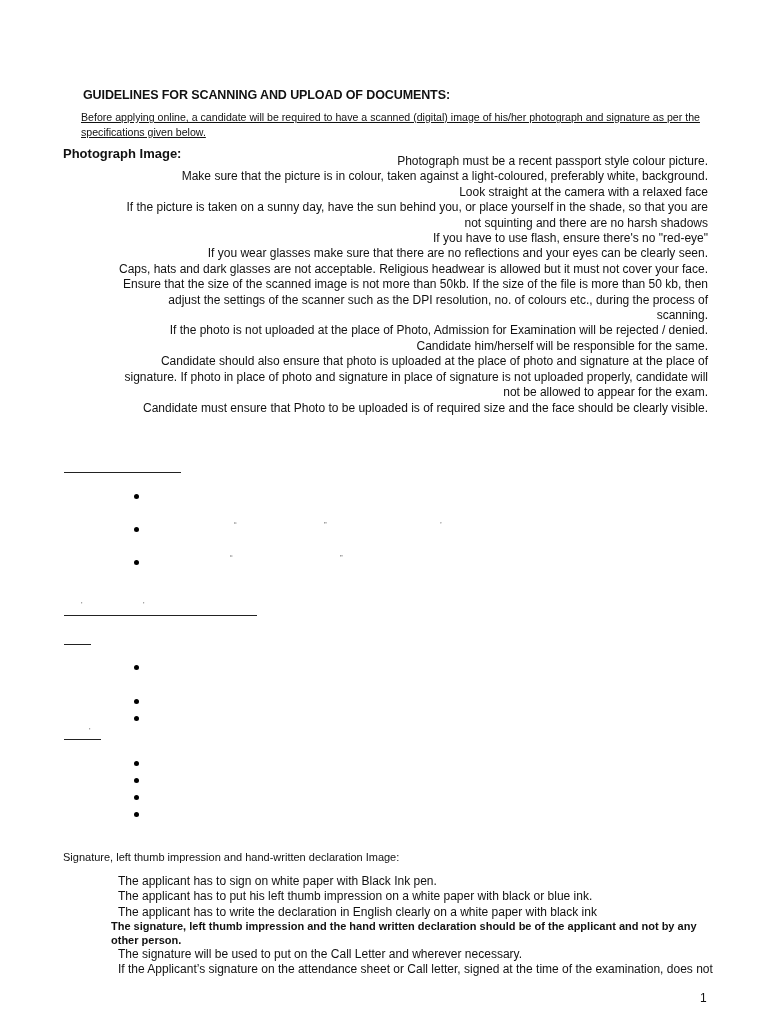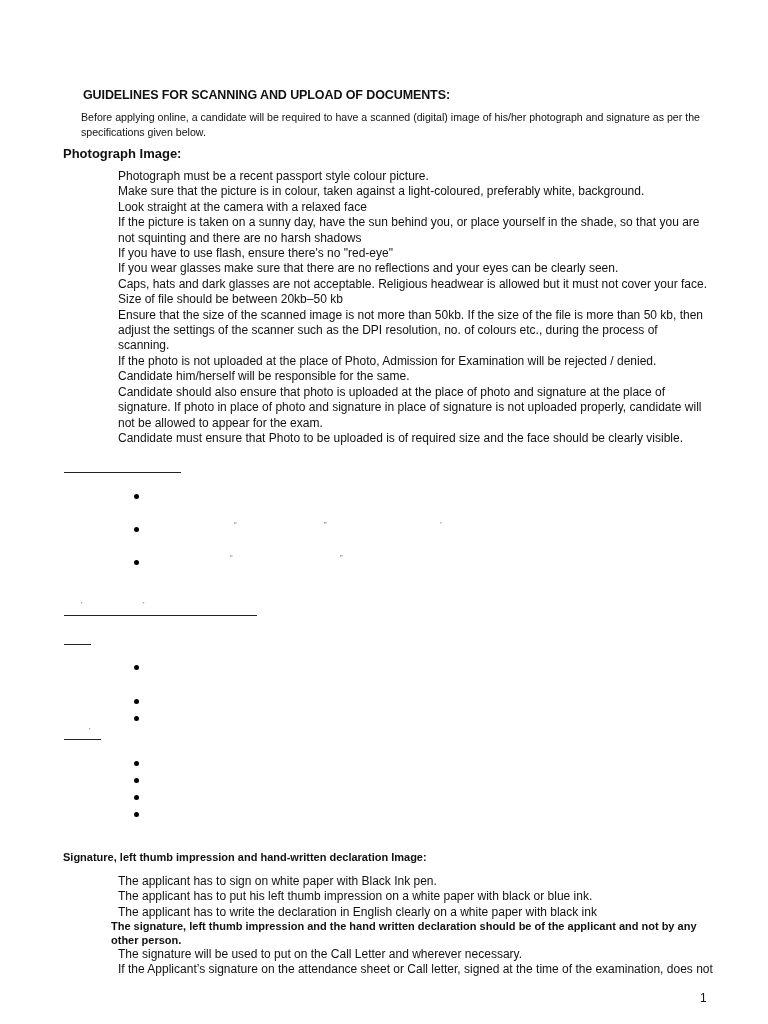--- a/index.html
+++ b/index.html
@@ -2,49 +2,48 @@
 <html><head>
   <meta charset="utf-8">
   <style>
     html, body { margin: 0; padding: 0; background: #ffffff; }
     body {
       width: 768px; height: 1024px; position: relative; overflow: hidden;
       font-family: "Liberation Sans", sans-serif; color: #111111;
     }
     .abs { position: absolute; white-space: nowrap; }
     .title { left: 83px; top: 88px; font-size: 12.5px; font-weight: bold; letter-spacing: -0.1px; }
-    .intro { left: 81px; top: 110px; font-size: 10.6px; line-height: 15px; white-space: normal; width: 620px; }
+    .intro { left: 81px; top: 110px; font-size: 10.6px; line-height: 15px; white-space: normal; width: 620px; text-decoration: underline; }
     .h2 { left: 63px; top: 146px; font-size: 13px; font-weight: bold; }
-    .plist { position: absolute; left: 118px; top: 169px; width: 590px; font-size: 12px; line-height: 15.4px; }
+    .plist { position: absolute; left: 118px; top: 154px; width: 590px; font-size: 12px; line-height: 15.4px; text-align: right; }
     .plist div { white-space: normal; }
     .hline { position: absolute; height: 1px; background: #222; }
     .bullet { position: absolute; width: 5px; height: 5px; border-radius: 50%; background: #000; }
     .tick { position: absolute; font-size: 8px; color: #666; }
-    .h3 { left: 63px; top: 851px; font-size: 11px; font-weight: bold; }
+    .h3 { left: 63px; top: 851px; font-size: 11px; font-weight: normal; }
     .slist { position: absolute; left: 111px; top: 874px; width: 600px; font-size: 12px; line-height: 15.4px; }
     .slist .item { padding-left: 7px; white-space: normal; }
     .slist .bold { font-weight: bold; font-size: 11px; line-height: 13.4px; white-space: normal; }
     .pagenum { left: 700px; top: 991px; font-size: 12px; }
   </style>
 </head>
 <body>
 
 <div class="abs title">GUIDELINES FOR SCANNING AND UPLOAD OF DOCUMENTS:</div>
 <div class="abs intro">Before applying online, a candidate will be required to have a scanned (digital) image of his/her photograph and signature as per the specifications given below.</div>
 <div class="abs h2">Photograph Image:</div>
 
 <div class="plist">
   <div>Photograph must be a recent passport style colour picture.</div>
   <div>Make sure that the picture is in colour, taken against a light-coloured, preferably white, background.</div>
   <div>Look straight at the camera with a relaxed face</div>
   <div>If the picture is taken on a sunny day, have the sun behind you, or place yourself in the shade, so that you are not squinting and there are no harsh shadows</div>
   <div>If you have to use flash, ensure there's no "red-eye"</div>
   <div>If you wear glasses make sure that there are no reflections and your eyes can be clearly seen.</div>
   <div>Caps, hats and dark glasses are not acceptable. Religious headwear is allowed but it must not cover your face.</div>
-  <div>Size of file should be between 20kb–50 kb</div>
   <div>Ensure that the size of the scanned image is not more than 50kb. If the size of the file is more than 50 kb, then adjust the settings of the scanner such as the DPI resolution, no. of colours etc., during the process of scanning.</div>
   <div>If the photo is not uploaded at the place of Photo, Admission for Examination will be rejected / denied. Candidate him/herself will be responsible for the same.</div>
   <div>Candidate should also ensure that photo is uploaded at the place of photo and signature at the place of signature. If photo in place of photo and signature in place of signature is not uploaded properly, candidate will not be allowed to appear for the exam.</div>
   <div>Candidate must ensure that Photo to be uploaded is of required size and the face should be clearly visible.</div>
 </div>
 
 <div class="hline" style="left:64px; top:472px; width:117px;"></div>
 <div class="bullet" style="left:134px; top:494px;"></div>
 <div class="bullet" style="left:134px; top:527px;"></div>
 <div class="bullet" style="left:134px; top:560px;"></div>

